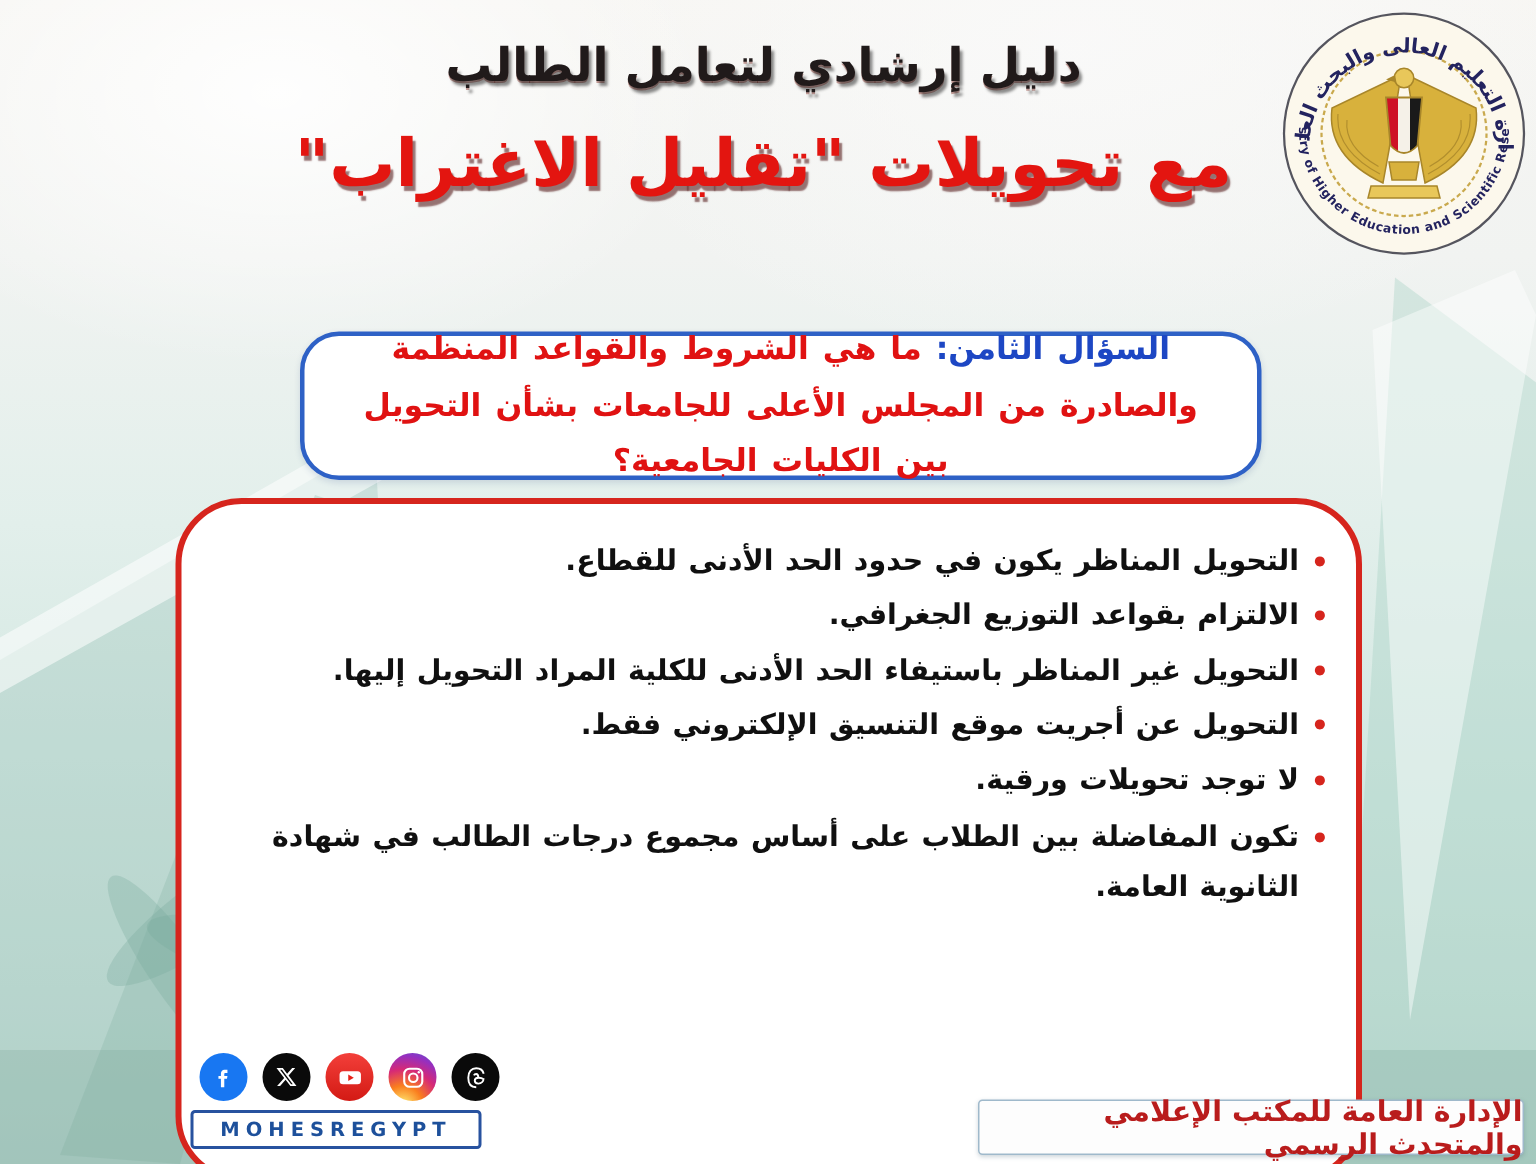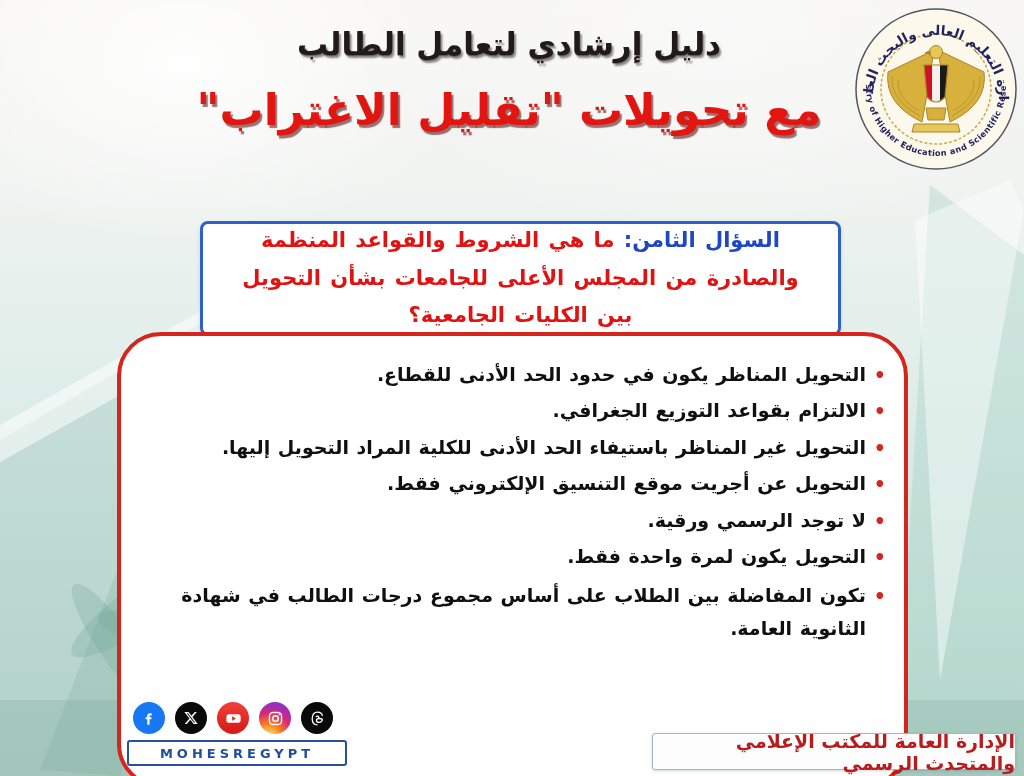--- a/index.html
+++ b/index.html
@@ -25,22 +25,22 @@
   .title-line2 {
     margin-top:22px; font-size:44px; font-weight:bold; color:#e31510;
     text-shadow:2px 3px 1px rgba(70,5,5,.55);
   }
 
   
   .logo { position:absolute; top:6px; left:853px; width:166px; height:166px; }
 
   
   .question-box {
-    position:absolute; top:221px; left:200px; width:641px; height:115px;
-    background:#ffffff; border:3px solid #2e61c6; border-radius:8px;
+    position:absolute; top:221px; left:200px; width:641px; height:99px;
+    background:#ffffff; border:3px solid #2e61c6; border-radius:26px;
     display:flex; align-items:center; justify-content:center;
     padding:8px 20px; direction:rtl; box-shadow:0 2px 4px rgba(40,70,130,.15);
   }
   .question-text { font-size:21px; font-weight:bold; line-height:1.8; text-align:center; color:#e01212; word-spacing:2px; }
   .question-label { color:#1d47c4; }
 
   
   .answer-box {
     position:absolute; top:332px; left:117px; width:791px; height:456px;
     background:#ffffff; border:4px solid #d6251d; border-radius:44px;
@@ -64,21 +64,21 @@
     display:flex; align-items:center; justify-content:center;
     box-shadow:0 0 0 2px rgba(255,255,255,.85); cursor:pointer;
   }
   .ic-fb { background:#1877f2; }
   .ic-x  { background:#0a0a0a; }
   .ic-yt { background:linear-gradient(180deg,#f33f3a,#d31a14); }
   .ic-ig { background:radial-gradient(circle at 30% 110%, #fdd964 8%, #fa7e1e 32%, #d62976 58%, #962fbf 80%, #4f5bd5 100%); }
   .ic-th { background:#0a0a0a; }
 
   .handle-box {
-    position:absolute; top:740px; left:127px; width:220px; height:26px;
+    position:absolute; top:740px; left:127px; width:194px; height:26px;
     background:#ffffff; border:2px solid #28529f; border-radius:3px;
     display:flex; align-items:center; justify-content:center;
   }
   .handle-text { color:#1d509b; font-weight:bold; font-size:13px; letter-spacing:4px; }
 
   .dept-box {
     position:absolute; top:733px; left:652px; width:364px; height:37px;
     background:#fdfdfd; border:1px solid #9fb9cb; border-radius:3px;
     display:flex; align-items:center; justify-content:center; direction:rtl;
     box-shadow:0 1px 3px rgba(60,90,110,.25);
@@ -152,22 +152,21 @@
   <div class="question-box">
     <div class="question-text"><span class="question-label">السؤال الثامن:</span><span> ما هي الشروط والقواعد المنظمة والصادرة من المجلس الأعلى للجامعات بشأن التحويل بين الكليات الجامعية؟</span></div>
   </div>
 
   <div class="answer-box">
     <ul>
       <li>التحويل المناظر يكون في حدود الحد الأدنى للقطاع.</li>
       <li>الالتزام بقواعد التوزيع الجغرافي.</li>
       <li>التحويل غير المناظر باستيفاء الحد الأدنى للكلية المراد التحويل إليها.</li>
       <li>التحويل عن أجريت موقع التنسيق الإلكتروني فقط.</li>
-      <li>لا توجد الرسمي ورقية.</li>
-      <li>التحويل يكون لمرة واحدة فقط.</li>
+      <li>لا توجد تحويلات ورقية.</li>
       <li class="tall">تكون المفاضلة بين الطلاب على أساس مجموع درجات الطالب في شهادة الثانوية العامة.</li>
     </ul>
   </div>
 
   <div class="social-row">
     <span class="social-icon ic-fb">
       <svg width="18" height="18" viewBox="0 0 24 24">
           <path fill="#ffffff" d="M15.5 8.5h-2.2c-.3 0-.6.4-.6.9V11h2.8l-.4 2.6h-2.4V21h-3v-7.4H7.5V11h2.2V9c0-2 1.3-3.5 3.1-3.5h2.7v3z"></path>
         </svg>
     </span>

